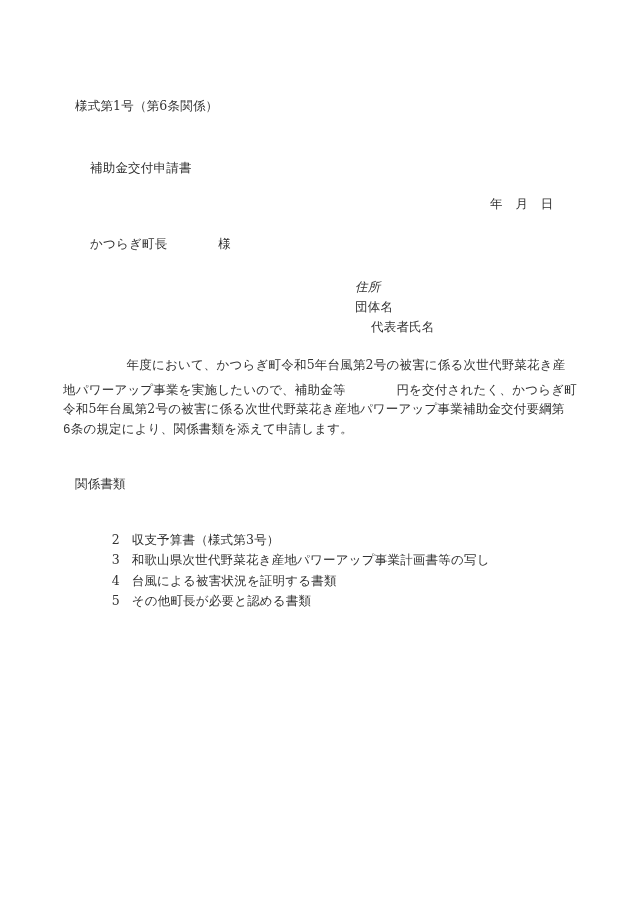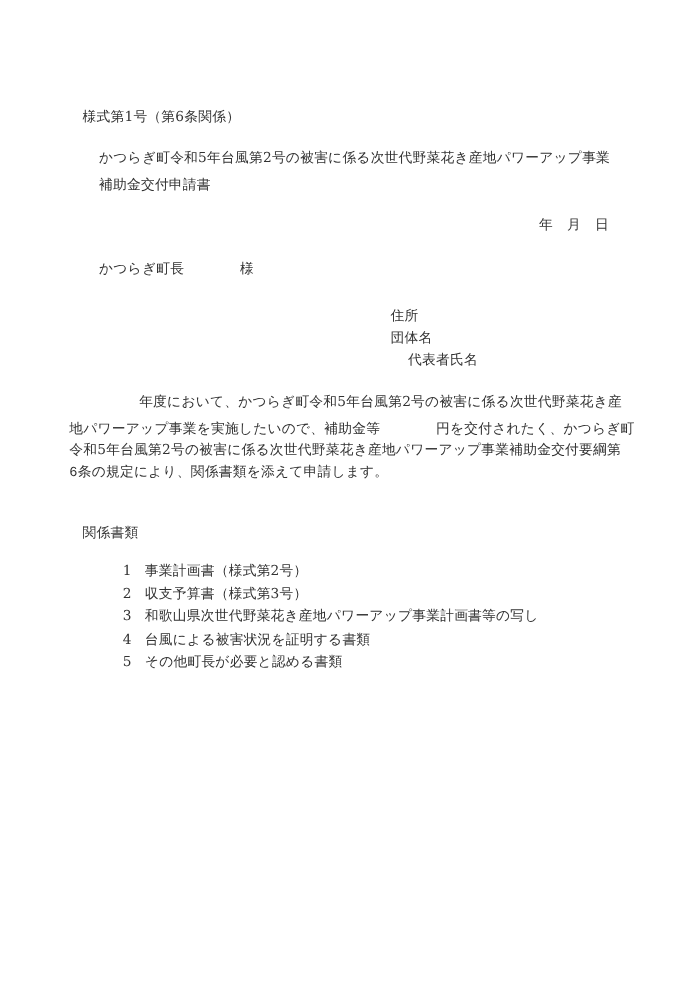--- a/index.html
+++ b/index.html
@@ -21,21 +21,21 @@
     font-size: 12.5px;
     line-height: 15px;
     white-space: pre;
     letter-spacing: 0.2px;
   }
   .form-number   { left: 75px;  top: 98px;  }
   .title-line1   { left: 90px;  top: 135px; }
   .title-line2   { left: 90px;  top: 160px; }
   .date-line     { left: 490px; top: 196px; }
   .addressee     { left: 90px;  top: 236px; }
-  .sig-address   { left: 355px; top: 279px; }
+  .sig-address   { left: 355px; top: 279px; font-style: italic; }
   .sig-org       { left: 355px; top: 299px; }
   .sig-rep       { left: 355px; top: 319px; margin-left: 16px; }
   .body-line-0   { left: 63px;  top: 357px; }
   .body-line-1   { left: 63px;  top: 382px; }
   .body-line-2   { left: 63px;  top: 401px; }
   .body-line-3   { left: 63px;  top: 423px; font-family: Liberation Mono, monospace; }
   .attachments-heading { left: 75px; top: 476px; }
   .attachment-row { position: absolute; left: 95px; font-size: 12.5px; line-height: 15px; white-space: pre; letter-spacing: 0.2px; }
   .attachment-row-0 { top: 496px; }
   .attachment-row-1 { top: 517px; }
@@ -47,41 +47,37 @@
     width: 20px;
   }
 </style>
 </head>
 <body>
 
 <div class="page">
 
   <div class="t form-number">様式第1号（第6条関係）</div>
 
-  <div class="t title-line1">かつらぎ町令和5年台風第2号の被害に係る次世代野菜花き産地パワーアップ事業</div>
   <div class="t title-line2">補助金交付申請書</div>
 
   <div class="t date-line">年　月　日</div>
 
   <div class="t addressee">かつらぎ町長　　　　様</div>
 
   <div class="t sig-address">住所</div>
   <div class="t sig-org">団体名</div>
   <div class="t sig-rep">代表者氏名</div>
 
   <div class="t body-line-0">　　　　　年度において、かつらぎ町令和5年台風第2号の被害に係る次世代野菜花き産</div>
   <div class="t body-line-1">地パワーアップ事業を実施したいので、補助金等　　　　円を交付されたく、かつらぎ町</div>
   <div class="t body-line-2">令和5年台風第2号の被害に係る次世代野菜花き産地パワーアップ事業補助金交付要綱第</div>
   <div class="t body-line-3">6条の規定により、関係書類を添えて申請します。</div>
 
   <div class="t attachments-heading">関係書類</div>
 
-  <div class="attachment-row attachment-row-0">
-    <span class="item-no">1</span><span class="item-label">事業計画書（様式第2号）</span>
-  </div>
   <div class="attachment-row attachment-row-1">
     <span class="item-no">2</span><span class="item-label">収支予算書（様式第3号）</span>
   </div>
   <div class="attachment-row attachment-row-2">
     <span class="item-no">3</span><span class="item-label">和歌山県次世代野菜花き産地パワーアップ事業計画書等の写し</span>
   </div>
   <div class="attachment-row attachment-row-3">
     <span class="item-no">4</span><span class="item-label">台風による被害状況を証明する書類</span>
   </div>
   <div class="attachment-row attachment-row-4">

